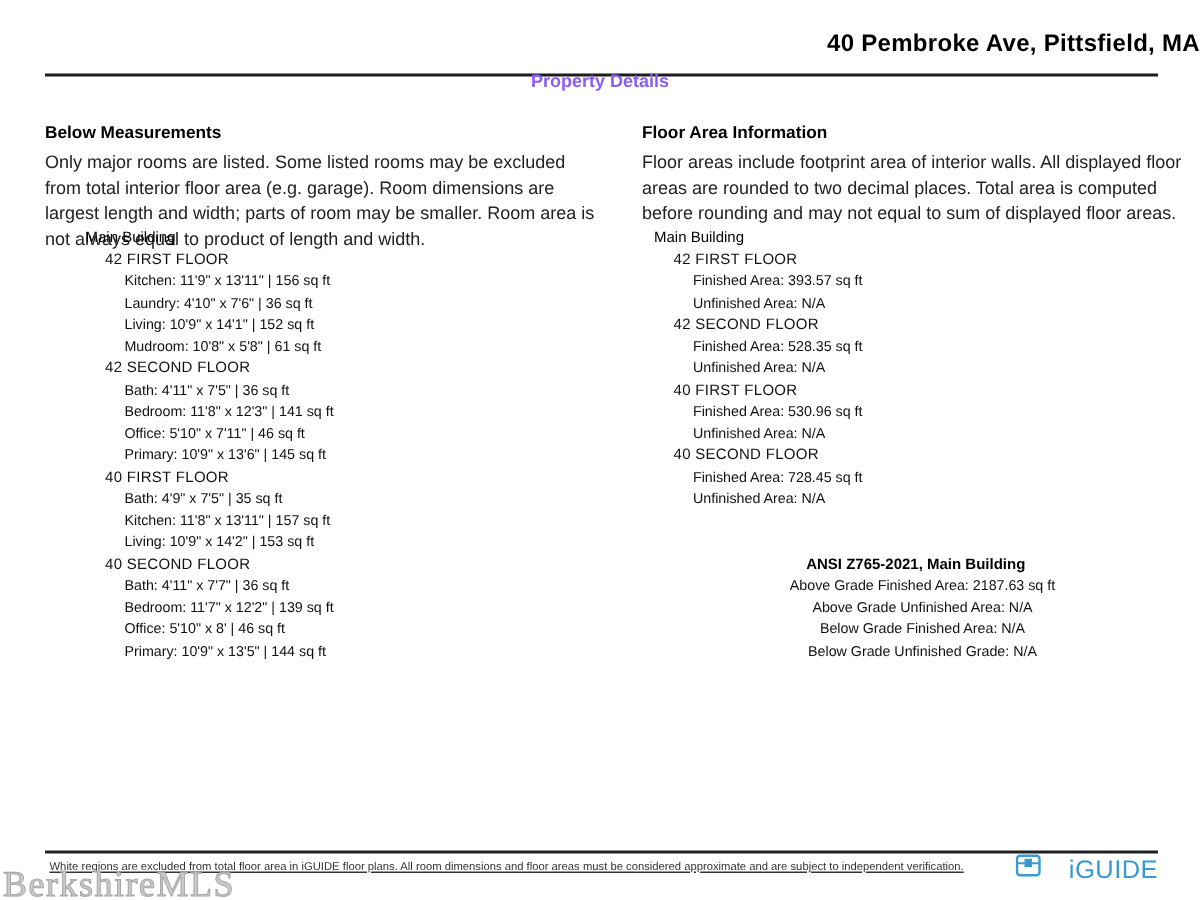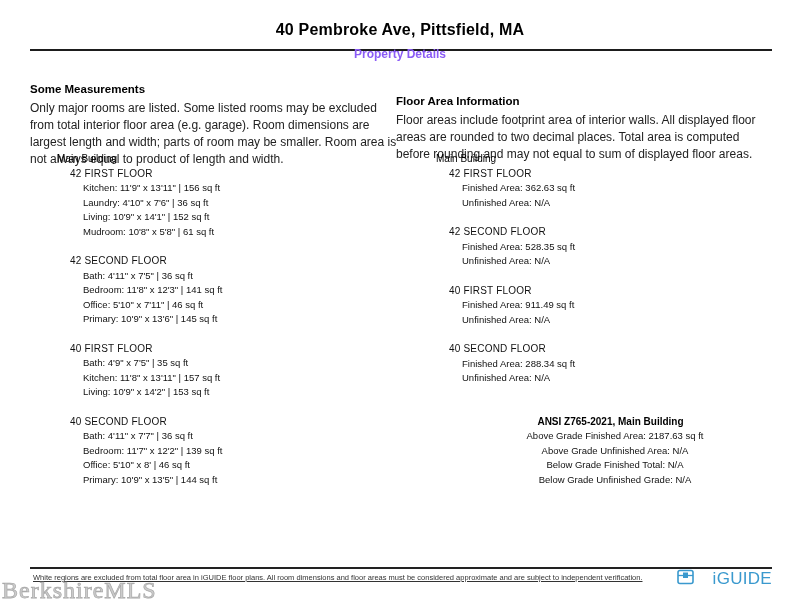--- a/index.html
+++ b/index.html
@@ -7,42 +7,42 @@
   body {
     font-family:"Liberation Sans", sans-serif;
     background:#ffffff; color:#1a1a1a;
     position:relative; overflow:hidden;
   }
   .page { position:absolute; inset:0; background:#fff; }
 
   
   .doc-title {
     position:absolute; top:21px; left:0; width:800px;
-    text-align:center; font-size:16px; font-weight:bold; color:#000;
+    text-align:right; font-size:16px; font-weight:bold; color:#000;
     letter-spacing:0.2px;
   }
   .header-rule { position:absolute; top:49px; left:30px; width:742px; height:2px; background:#1d1d1d; }
   .doc-subtitle {
     position:absolute; top:47px; left:0; width:800px;
     text-align:center; font-size:12px; font-weight:bold; color:#8b5cf6;
   }
 
   
   .intro { position:absolute; top:83px; }
   .intro-left { left:30px; width:370px; }
-  .intro-right { left:396px; width:364px;margin-top:12px; }
+  .intro-right { left:428px; width:364px; }
   .intro .intro-heading { font-size:11.5px; font-weight:bold; color:#000; margin-bottom:5px; }
   .intro .intro-para { font-size:12px; line-height:17px; color:#222; }
 
   
   .list { position:absolute; font-size:9.5px; line-height:14.5px; color:#111; }
   .list-left { left:57px; top:152px; width:330px; }
   .list-right { left:436px; top:152px; width:336px; }
   .building-name { font-weight:normal; font-size:10px; color:#000; }
-  .floor-group.gap { margin-top:15px; }
+  .floor-group.gap { }
   .floor-group.gap-large { margin-top:29px;text-align:center; }
   .floor-name { font-size:10px; padding-left:13px; letter-spacing:0.2px; }
   .room-line, .area-line { padding-left:26px; }
   .ansi-heading { font-weight:bold; font-size:10px; color:#000; padding-left:13px; }
   .ansi-line { padding-left:22px; }
 
   
   .footer-rule { position:absolute; top:567px; left:30px; width:742px; height:2px; background:#222; }
   .footer-text { position:absolute; top:573px; left:33px; font-size:7.5px; color:#333;text-decoration:underline; }
   .logo { position:absolute; top:569px; right:28px; display:flex; align-items:center; gap:19px;justify-content:space-between; }
@@ -57,21 +57,21 @@
 </head>
 <body>
 
 <div class="page">
 
   <div class="doc-title">40 Pembroke Ave, Pittsfield, MA</div>
   <div class="header-rule"></div>
   <div class="doc-subtitle">Property Details</div>
 
   <div class="intro intro-left">
-    <div class="intro-heading">Some Measurements</div>
+    <div class="intro-heading">Below Measurements</div>
     <div class="intro-para">Only major rooms are listed. Some listed rooms may be excluded from total interior floor area (e.g. garage). Room dimensions are largest length and width; parts of room may be smaller. Room area is not always equal to product of length and width.</div>
   </div>
 
   <div class="intro intro-right">
     <div class="intro-heading">Floor Area Information</div>
     <div class="intro-para">Floor areas include footprint area of interior walls. All displayed floor areas are rounded to two decimal places. Total area is computed before rounding and may not equal to sum of displayed floor areas.</div>
   </div>
 
   <div class="list list-left">
     <div class="building-name">Main Building</div>
@@ -106,47 +106,47 @@
       <div class="room-line">Office: 5'10" x 8' | 46 sq ft</div>
       <div class="room-line">Primary: 10'9" x 13'5" | 144 sq ft</div>
     </div>
   </div>
 
   <div class="list list-right">
     <div class="building-name">Main Building</div>
 
     <div class="floor-group">
       <div class="floor-name">42 FIRST FLOOR</div>
-      <div class="area-line">Finished Area: 362.63 sq ft</div>
+      <div class="area-line">Finished Area: 393.57 sq ft</div>
       <div class="area-line">Unfinished Area: N/A</div>
     </div>
 
     <div class="floor-group gap">
       <div class="floor-name">42 SECOND FLOOR</div>
       <div class="area-line">Finished Area: 528.35 sq ft</div>
       <div class="area-line">Unfinished Area: N/A</div>
     </div>
 
     <div class="floor-group gap">
       <div class="floor-name">40 FIRST FLOOR</div>
-      <div class="area-line">Finished Area: 911.49 sq ft</div>
+      <div class="area-line">Finished Area: 530.96 sq ft</div>
       <div class="area-line">Unfinished Area: N/A</div>
     </div>
 
     <div class="floor-group gap">
       <div class="floor-name">40 SECOND FLOOR</div>
-      <div class="area-line">Finished Area: 288.34 sq ft</div>
+      <div class="area-line">Finished Area: 728.45 sq ft</div>
       <div class="area-line">Unfinished Area: N/A</div>
     </div>
 
     <div class="floor-group gap-large">
       <div class="ansi-heading">ANSI Z765-2021, Main Building</div>
       <div class="ansi-line">Above Grade Finished Area: 2187.63 sq ft</div>
       <div class="ansi-line">Above Grade Unfinished Area: N/A</div>
-      <div class="ansi-line">Below Grade Finished Total: N/A</div>
+      <div class="ansi-line">Below Grade Finished Area: N/A</div>
       <div class="ansi-line">Below Grade Unfinished Grade: N/A</div>
     </div>
   </div>
 
   <div class="footer-rule"></div>
   <div class="footer-text">White regions are excluded from total floor area in iGUIDE floor plans. All room dimensions and floor areas must be considered approximate and are subject to independent verification.</div>
 
   <div class="logo">
     <span>
       <svg width="17" height="16" viewBox="0 0 17 16" aria-hidden="true">

